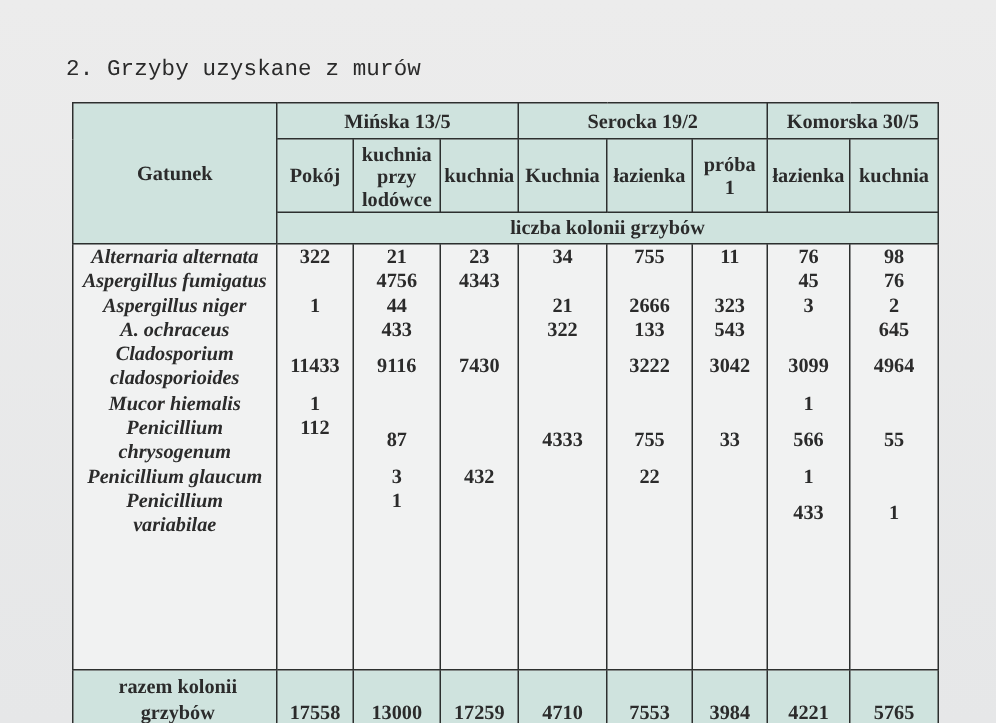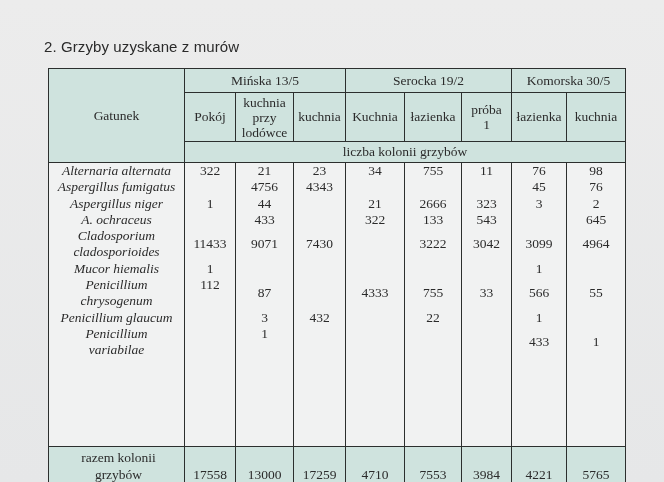--- a/index.html
+++ b/index.html
@@ -8,37 +8,37 @@
       background: #e9eaeb;
       overflow: hidden;
     }
     body {
       position: relative;
       background: linear-gradient(180deg, #ececec 0%, #e6e7e8 100%);
     }
     .title {
       position: absolute;
       left: 44px; top: 38px;
-      font-family: Liberation Sans, sans-serif;
+      font-family: Liberation Mono, monospace;
       font-size: 15px;
       color: #2a2a2a;
       letter-spacing: 0.1px;
     }
     table.fungi {
       position: absolute;
       left: 48px; top: 68px;
       border-collapse: collapse;
       font-family: "Liberation Serif", serif;
       color: #2b2b2b;
       table-layout: fixed;
     }
     table.fungi td, table.fungi th {
       border: 1.6px solid #2c2f2e;
       padding: 0;
-      font-weight: normal;
+      font-weight: bold;
       text-align: center;
       vertical-align: middle;
       font-size: 13.5px;
       line-height: 16px;
       margin-top: 29px;
     }
     .hdr { background: #cfe3de; }
     .body-cell { background: #f1f2f2; vertical-align: top !important; }
     .tot { background: #cfe3de; }
     .species-list {
@@ -133,21 +133,21 @@
       <span class="line two" style="line-height:16.3px">112</span>
       <span class="line"></span>
       <span class="line two"></span>
     </td>
 
     <td class="body-cell vals">
       <span class="line">21</span>
       <span class="line">4756</span>
       <span class="line">44</span>
       <span class="line">433</span>
-      <span class="line two">9071</span>
+      <span class="line two">9116</span>
       <span class="line"></span>
       <span class="line two">87</span>
       <span class="line">3</span>
       <span class="line">1</span>
     </td>
 
     <td class="body-cell vals">
       <span class="line">23</span>
       <span class="line">4343</span>
       <span class="line"></span>

